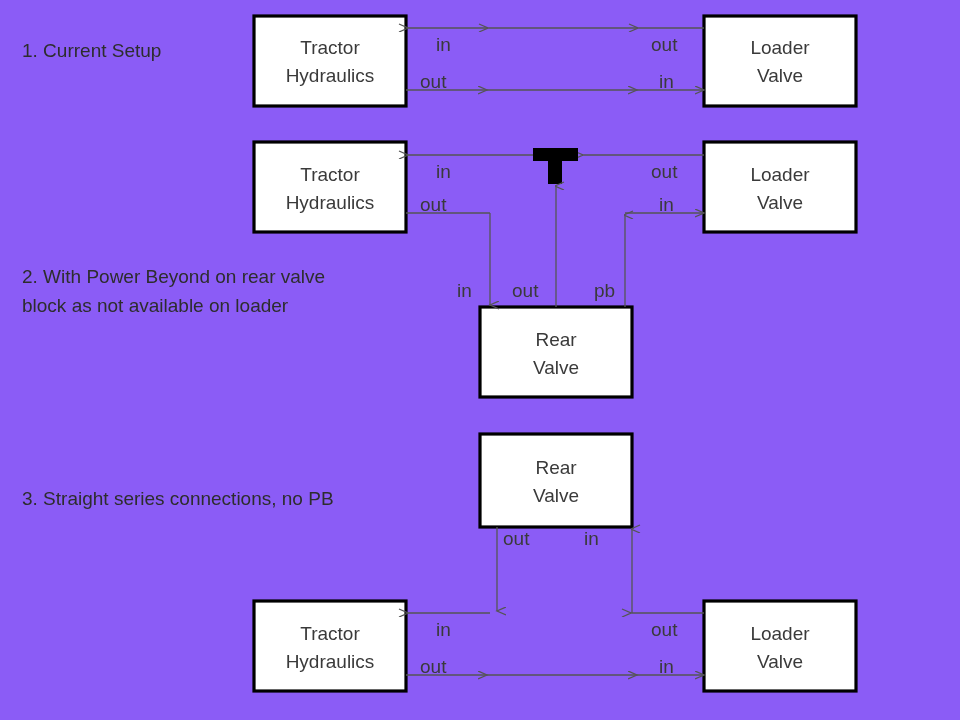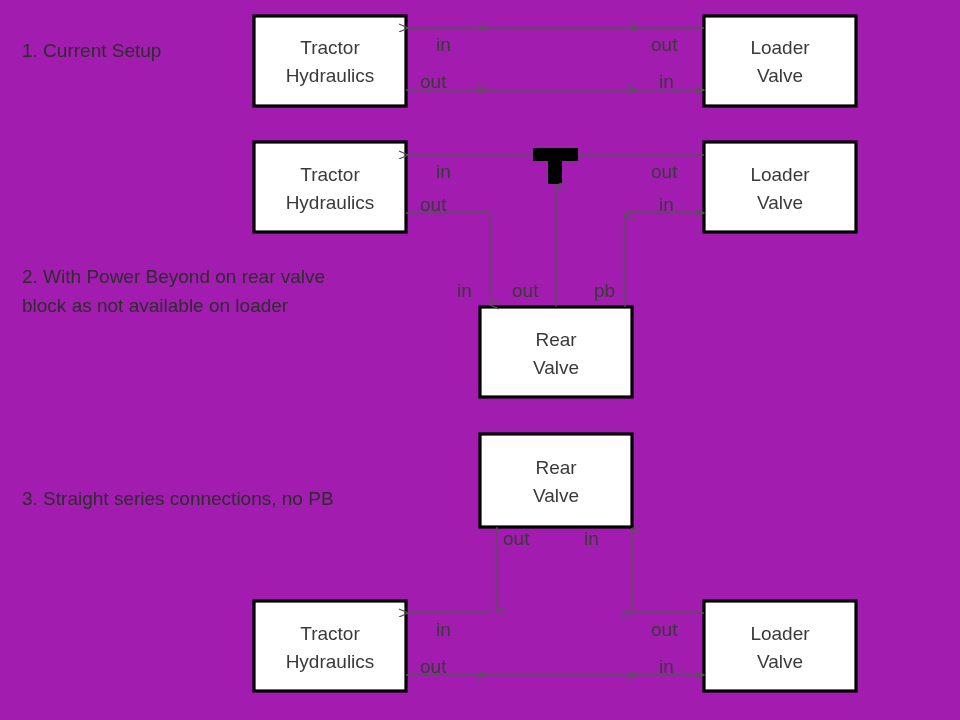--- a/index.html
+++ b/index.html
@@ -10,21 +10,21 @@
   body {
     width: 960px;
     height: 720px;
     font-family: "Liberation Sans", sans-serif;
     overflow: hidden;
   }
   #diagram-root {
     position: relative;
     width: 960px;
     height: 720px;
-    background: #a21caf;
+    background: #8b5cf6;
   }
   svg#diagram-svg {
     position: absolute;
     top: 0;
     left: 0;
     width: 960px;
     height: 720px;
   }
   .box-rect {
     fill: #ffffff;

